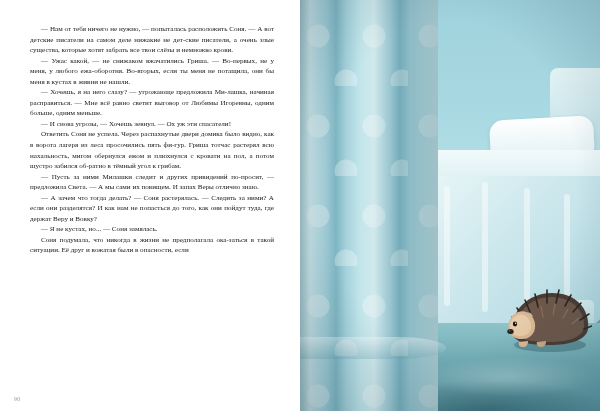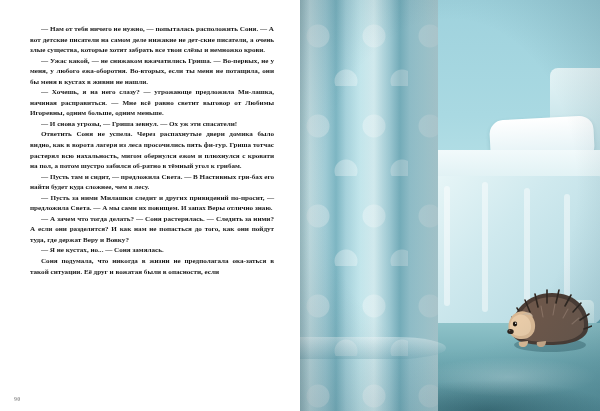--- a/index.html
+++ b/index.html
@@ -20,21 +20,20 @@
     display: flex;
   }
   
   .page-left {
     position: relative;
     width: 300px;
     height: 411px;
     background: #ffffff;
     box-sizing: border-box;
     padding: 24px 26px 20px 30px;
-    font-weight: bold;
   }
   .text-block {
     font-size: 7.1px;
     line-height: 10.55px;
     color: #1a1a1a;
     text-align: justify;
     text-justify: inter-word;
     hyphens: auto;
   }
   .text-block p {
@@ -242,23 +241,22 @@
 </head>
 <body>
 
 <div class="spread">
 
   <div class="page-left">
     <div class="text-block">
       <p>— Нам от тебя ничего не нужно, — попыталась расположить Соня. — А вот детские писатели на самом деле нижакие не дет-ские писатели, а очень злые существа, которые хотят забрать все твои слёзы и немножко крови.</p>
       <p>— Ужас какой, — не снижаком вжачатились Гриша. — Во-первых, не у меня, у любого ежа-оборотня. Во-вторых, если ты меня не потащила, они бы меня в кустах в живни не нашли.</p>
       <p>— Хочешь, я на него слазу? — угрожающе предложила Ми-лашка, начиная расправиться. — Мне всё равно светит выговор от Любимы Игоревны, одним больше, одним меньше.</p>
-      <p>— И снова угрозы, — Гриша зевнул. — Ох уж эти спасатели!</p>
+      <p>— И снова угрозы, — Хочешь зевнул. — Ох уж эти спасатели!</p>
       <p>Ответить Соня не успела. Через распахнутые двери домика было видно, как в ворота лагеря из леса просочились пять фи-гур. Гриша тотчас растерял всю нахальность, мигом обернулся ежом и плюхнулся с кровати на пол, а потом шустро забился об-ратно в тёмный угол к грибам.</p>
-      <p>— Пусть там и сидит, — предложила Света. — В Настивных гри-бах его найти будет куда сложнее, чем в лесу.</p>
       <p>— Пусть за ними Милашки следит и других привидений по-просит, — предложила Света. — А мы сами их повищем. И запах Веры отлично знаю.</p>
       <p>— А зачем что тогда делать? — Соня растерялась. — Следить за ними? А если они разделятся? И как нам не попасться до того, как они пойдут туда, где держат Веру и Вовку?</p>
       <p>— Я не кустах, но... — Соня замялась.</p>
       <p>Соня подумала, что никогда в жизни не предполагала ока-заться в такой ситуации. Её друг и вожатая были в опасности, если</p>
     </div>
     <div class="page-number">90</div>
   </div>
 
   <div class="page-right">
     <div class="illus">

